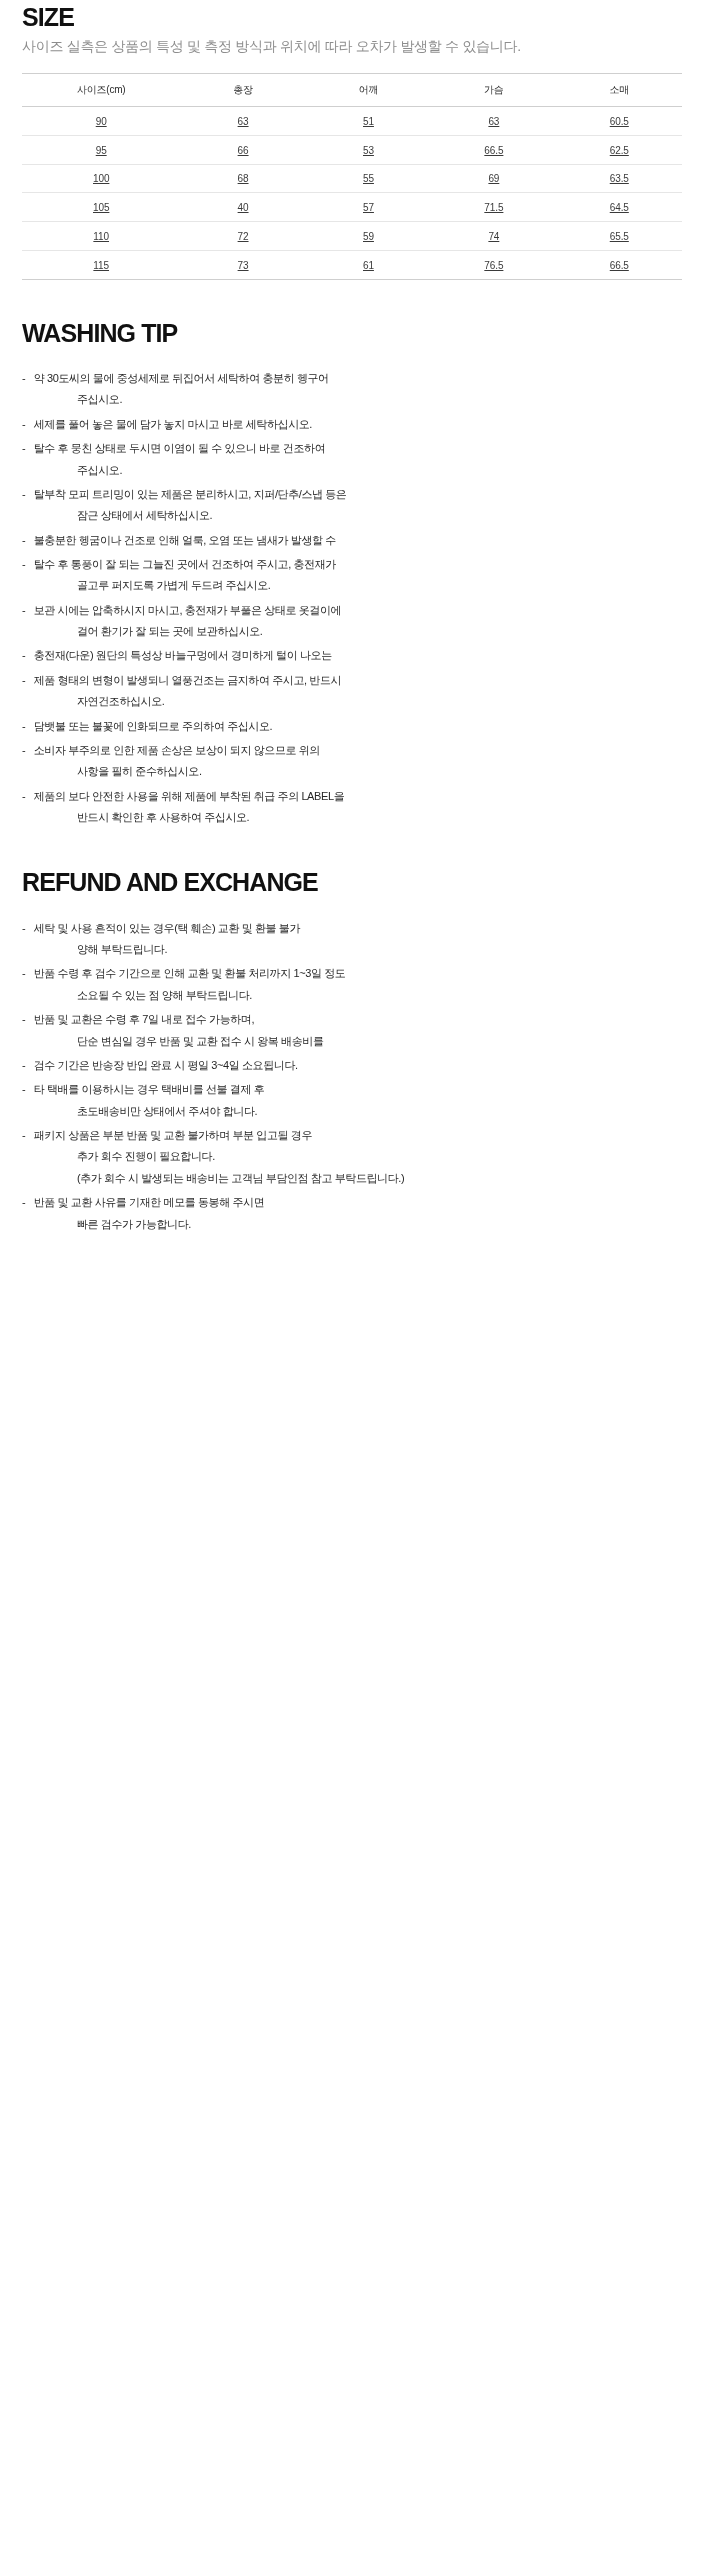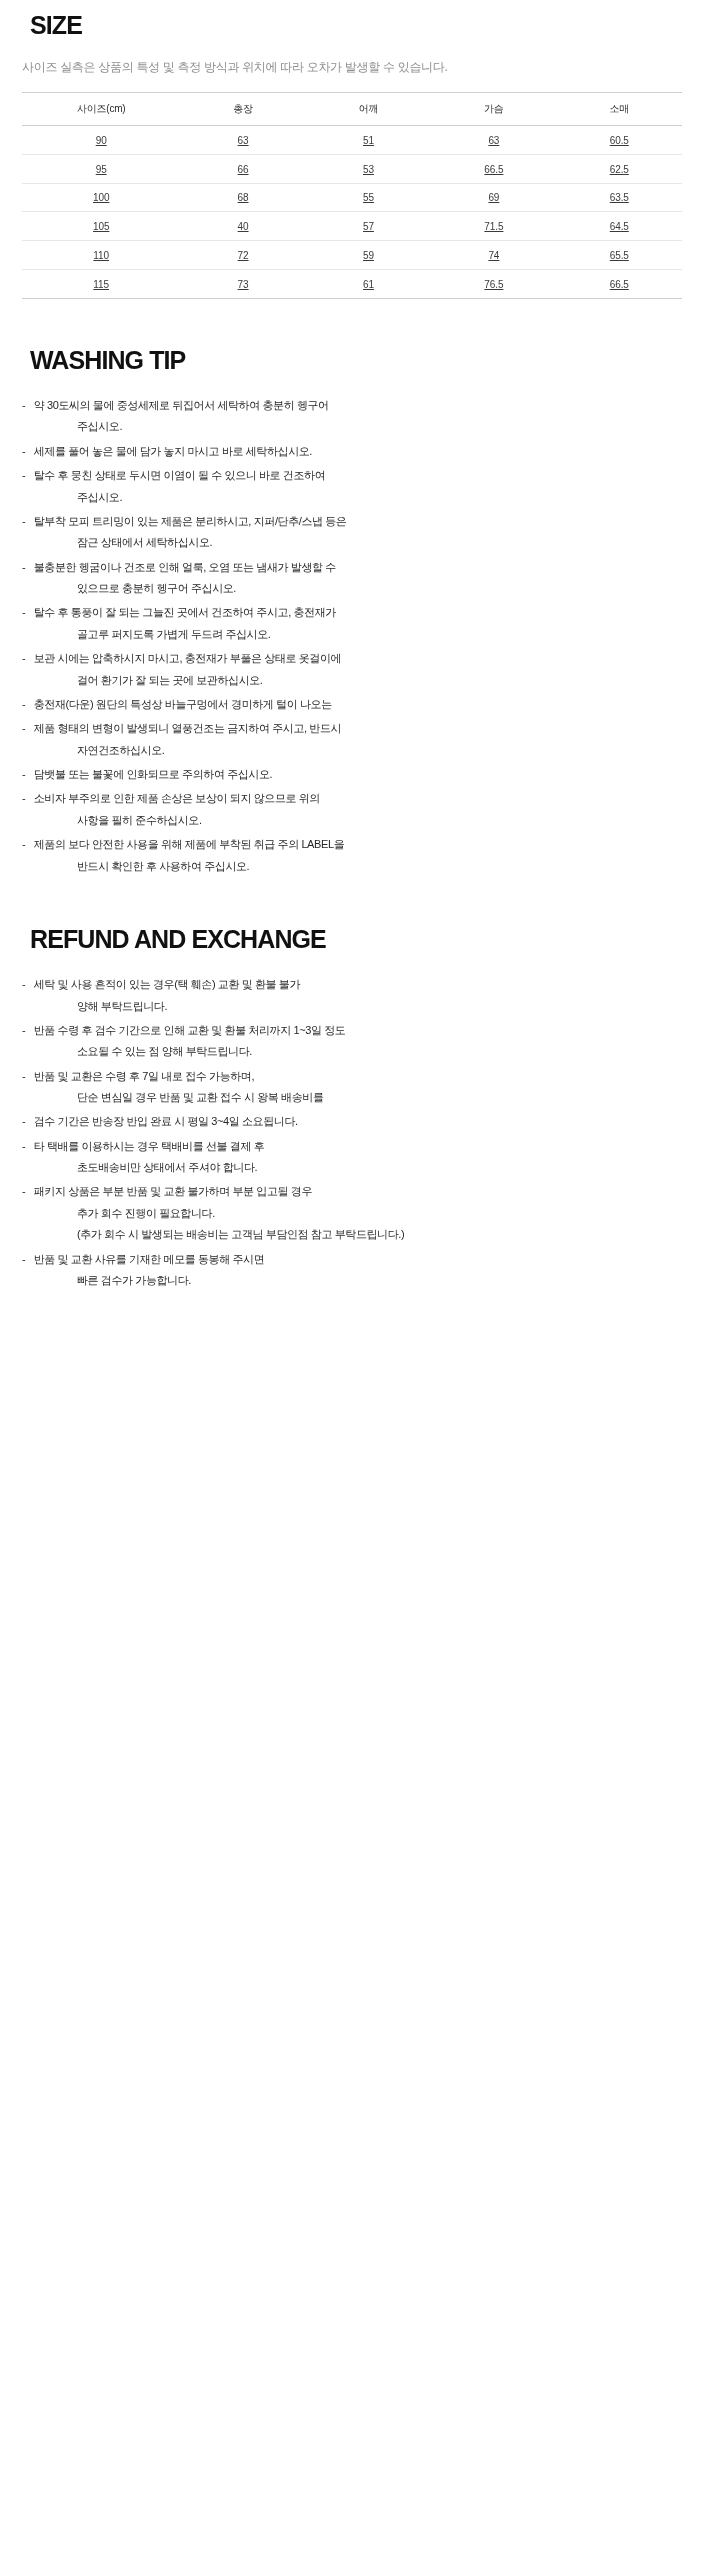--- a/index.html
+++ b/index.html
@@ -18,30 +18,30 @@
     box-sizing: border-box;
     padding: 0 22px;
   }
 
   
   .section-title {
     font-size: 25px;
     font-weight: bold;
     letter-spacing: -0.9px;
     color: #111111;
-    margin: 8px;
+    margin: 0;
     padding: 0;
     line-height: 1.05;
   }
   #size-title { padding-top: 4.4px; }
   .section-sub {
-    font-size: 12px;
+    font-size: 14px;
     color: #8d8d8d;
     letter-spacing: -0.3px;
-    margin-top: 19px;
+    margin-top: 5px;
     line-height: 1.5;
   }
 
   
   .size-table-wrap {
     margin-top: 16px;
   }
   table.size-table {
     width: 100%;
     border-collapse: collapse;
@@ -203,21 +203,20 @@
           <span class="line2">주십시오.</span>
         </li>
         <li>
           <span class="dash">-</span>
           <span>탈부착 모피 트리밍이 있는 제품은 분리하시고, 지퍼/단추/스냅 등은</span>
           <span class="line2">잠근 상태에서 세탁하십시오.</span>
         </li>
         <li>
           <span class="dash">-</span>
           <span>불충분한 헹굼이나 건조로 인해 얼룩, 오염 또는 냄새가 발생할 수</span>
-          <span class="line2">있으므로 충분히 헹구어 주십시오.</span>
         </li>
         <li>
           <span class="dash">-</span>
           <span>탈수 후 통풍이 잘 되는 그늘진 곳에서 건조하여 주시고, 충전재가</span>
           <span class="line2">골고루 퍼지도록 가볍게 두드려 주십시오.</span>
         </li>
         <li>
           <span class="dash">-</span>
           <span>보관 시에는 압축하시지 마시고, 충전재가 부풀은 상태로 옷걸이에</span>
           <span class="line2">걸어 환기가 잘 되는 곳에 보관하십시오.</span>

